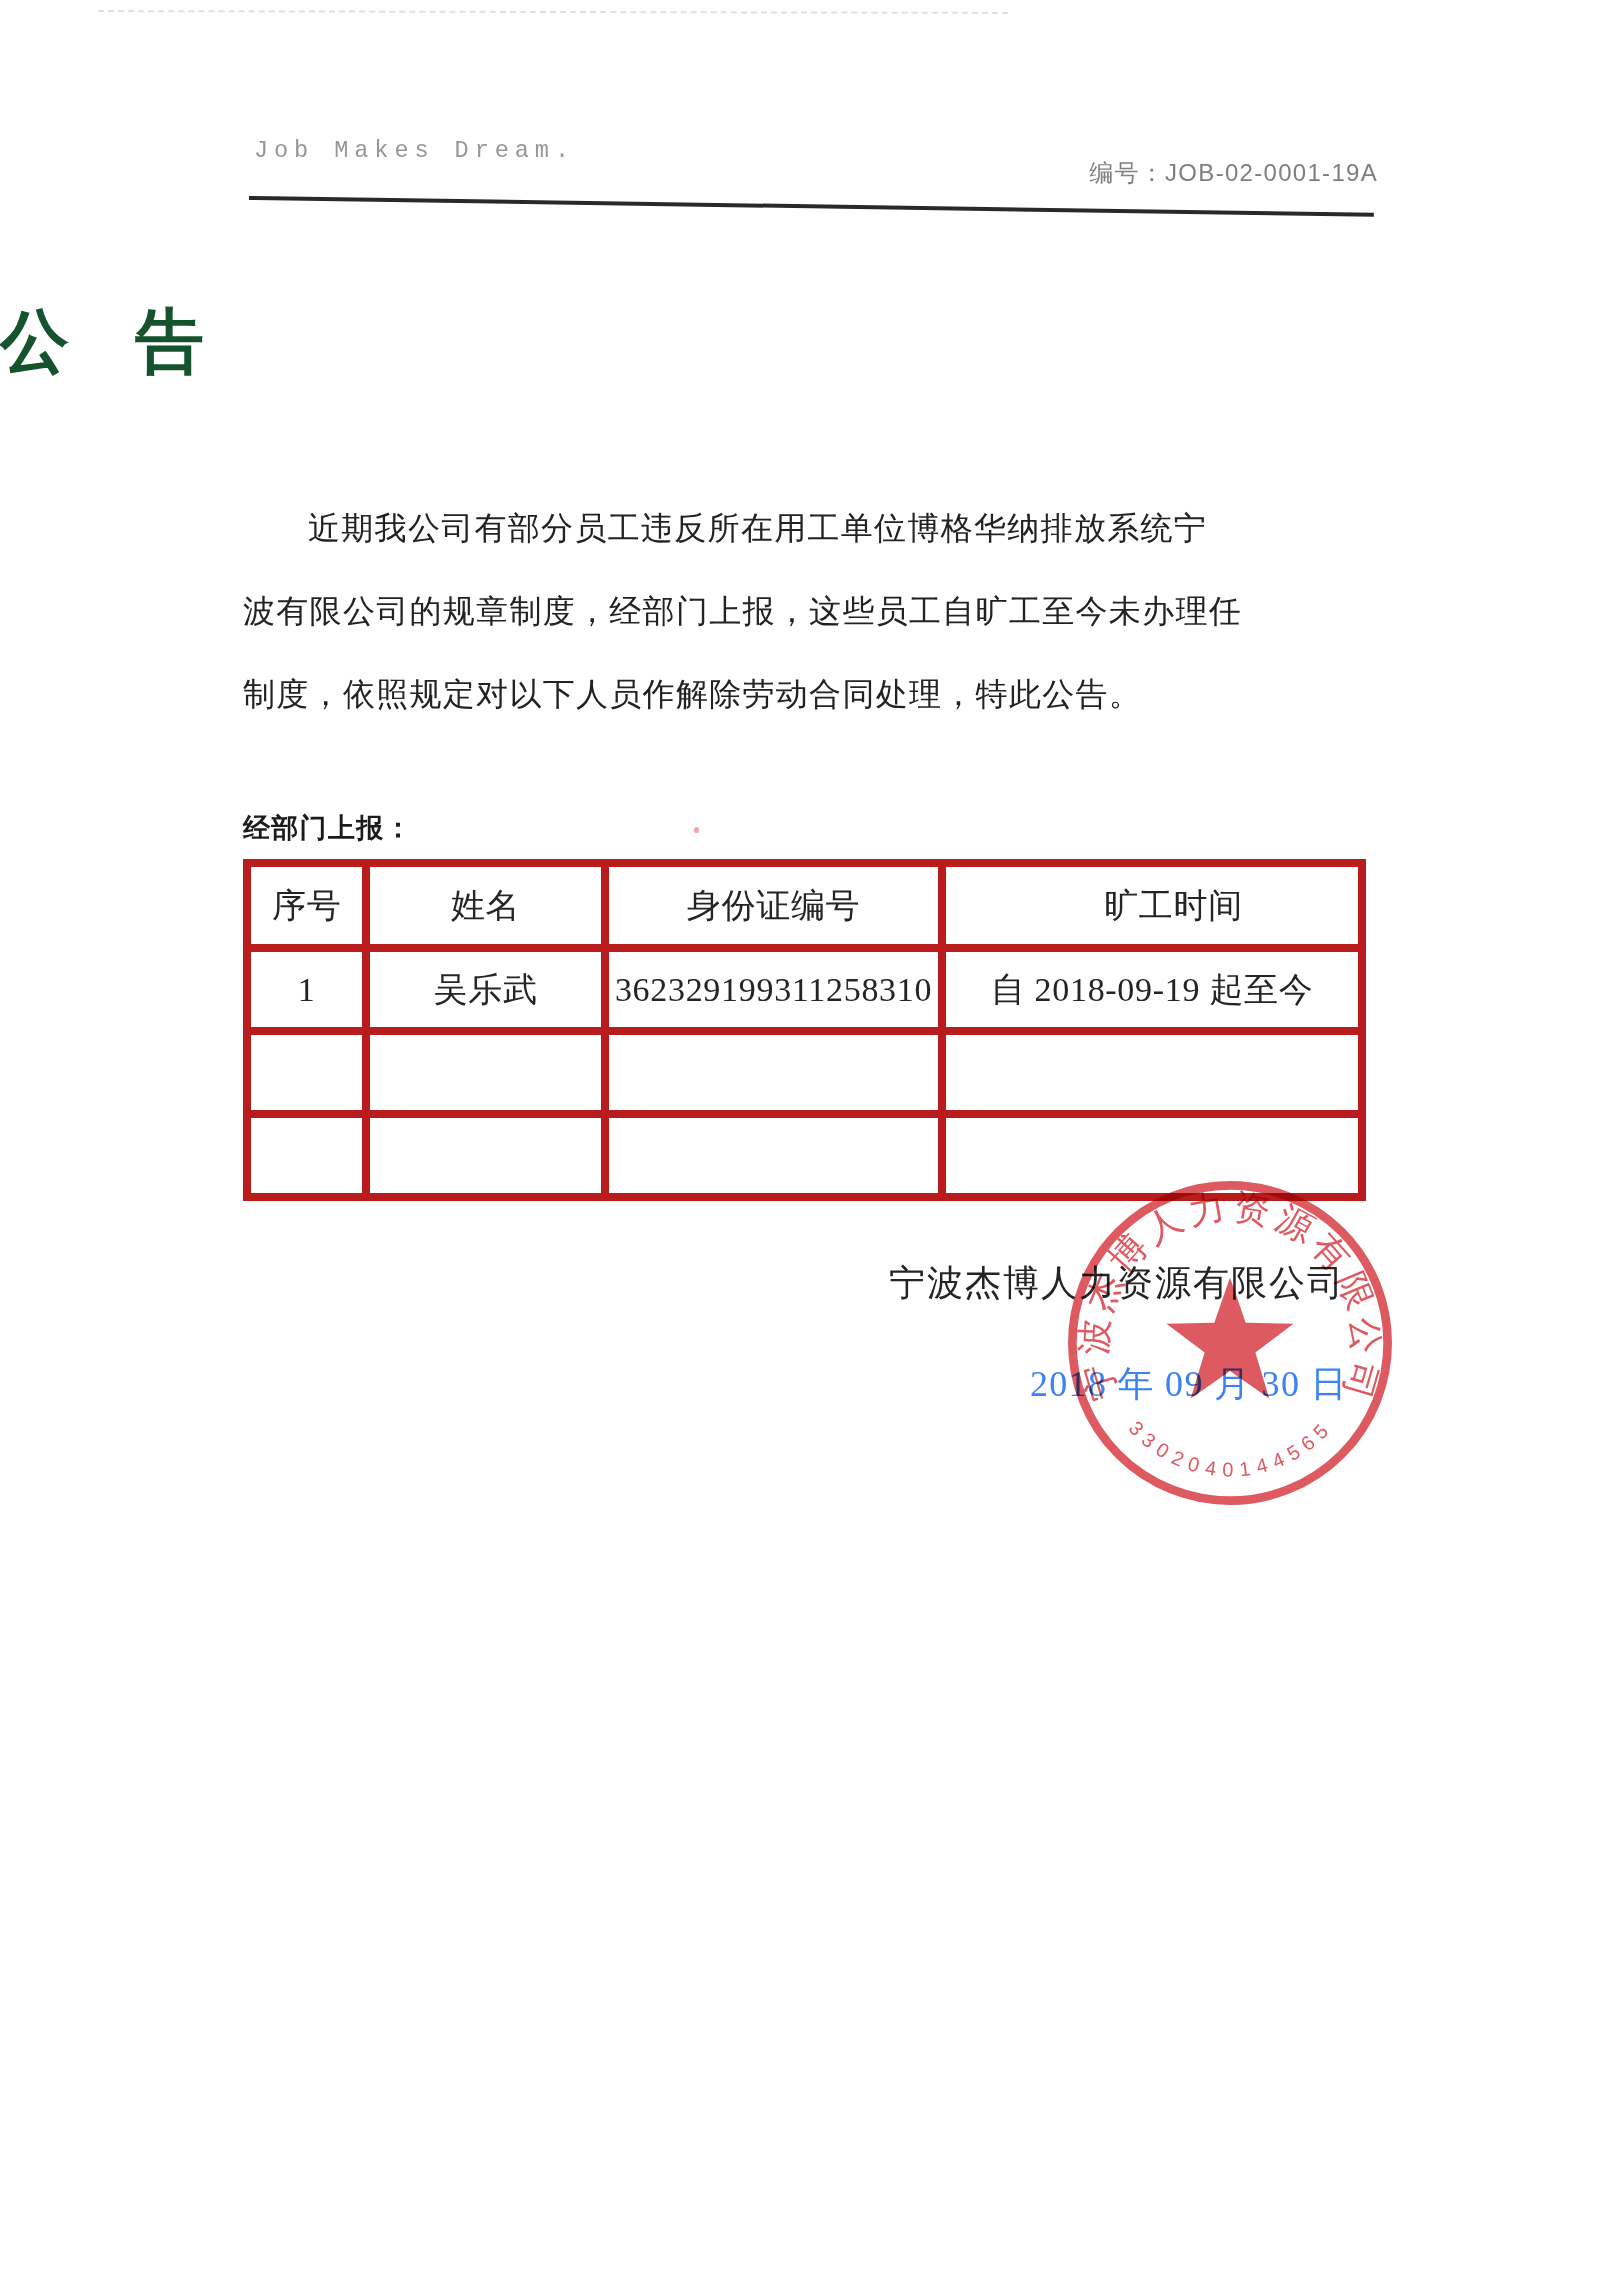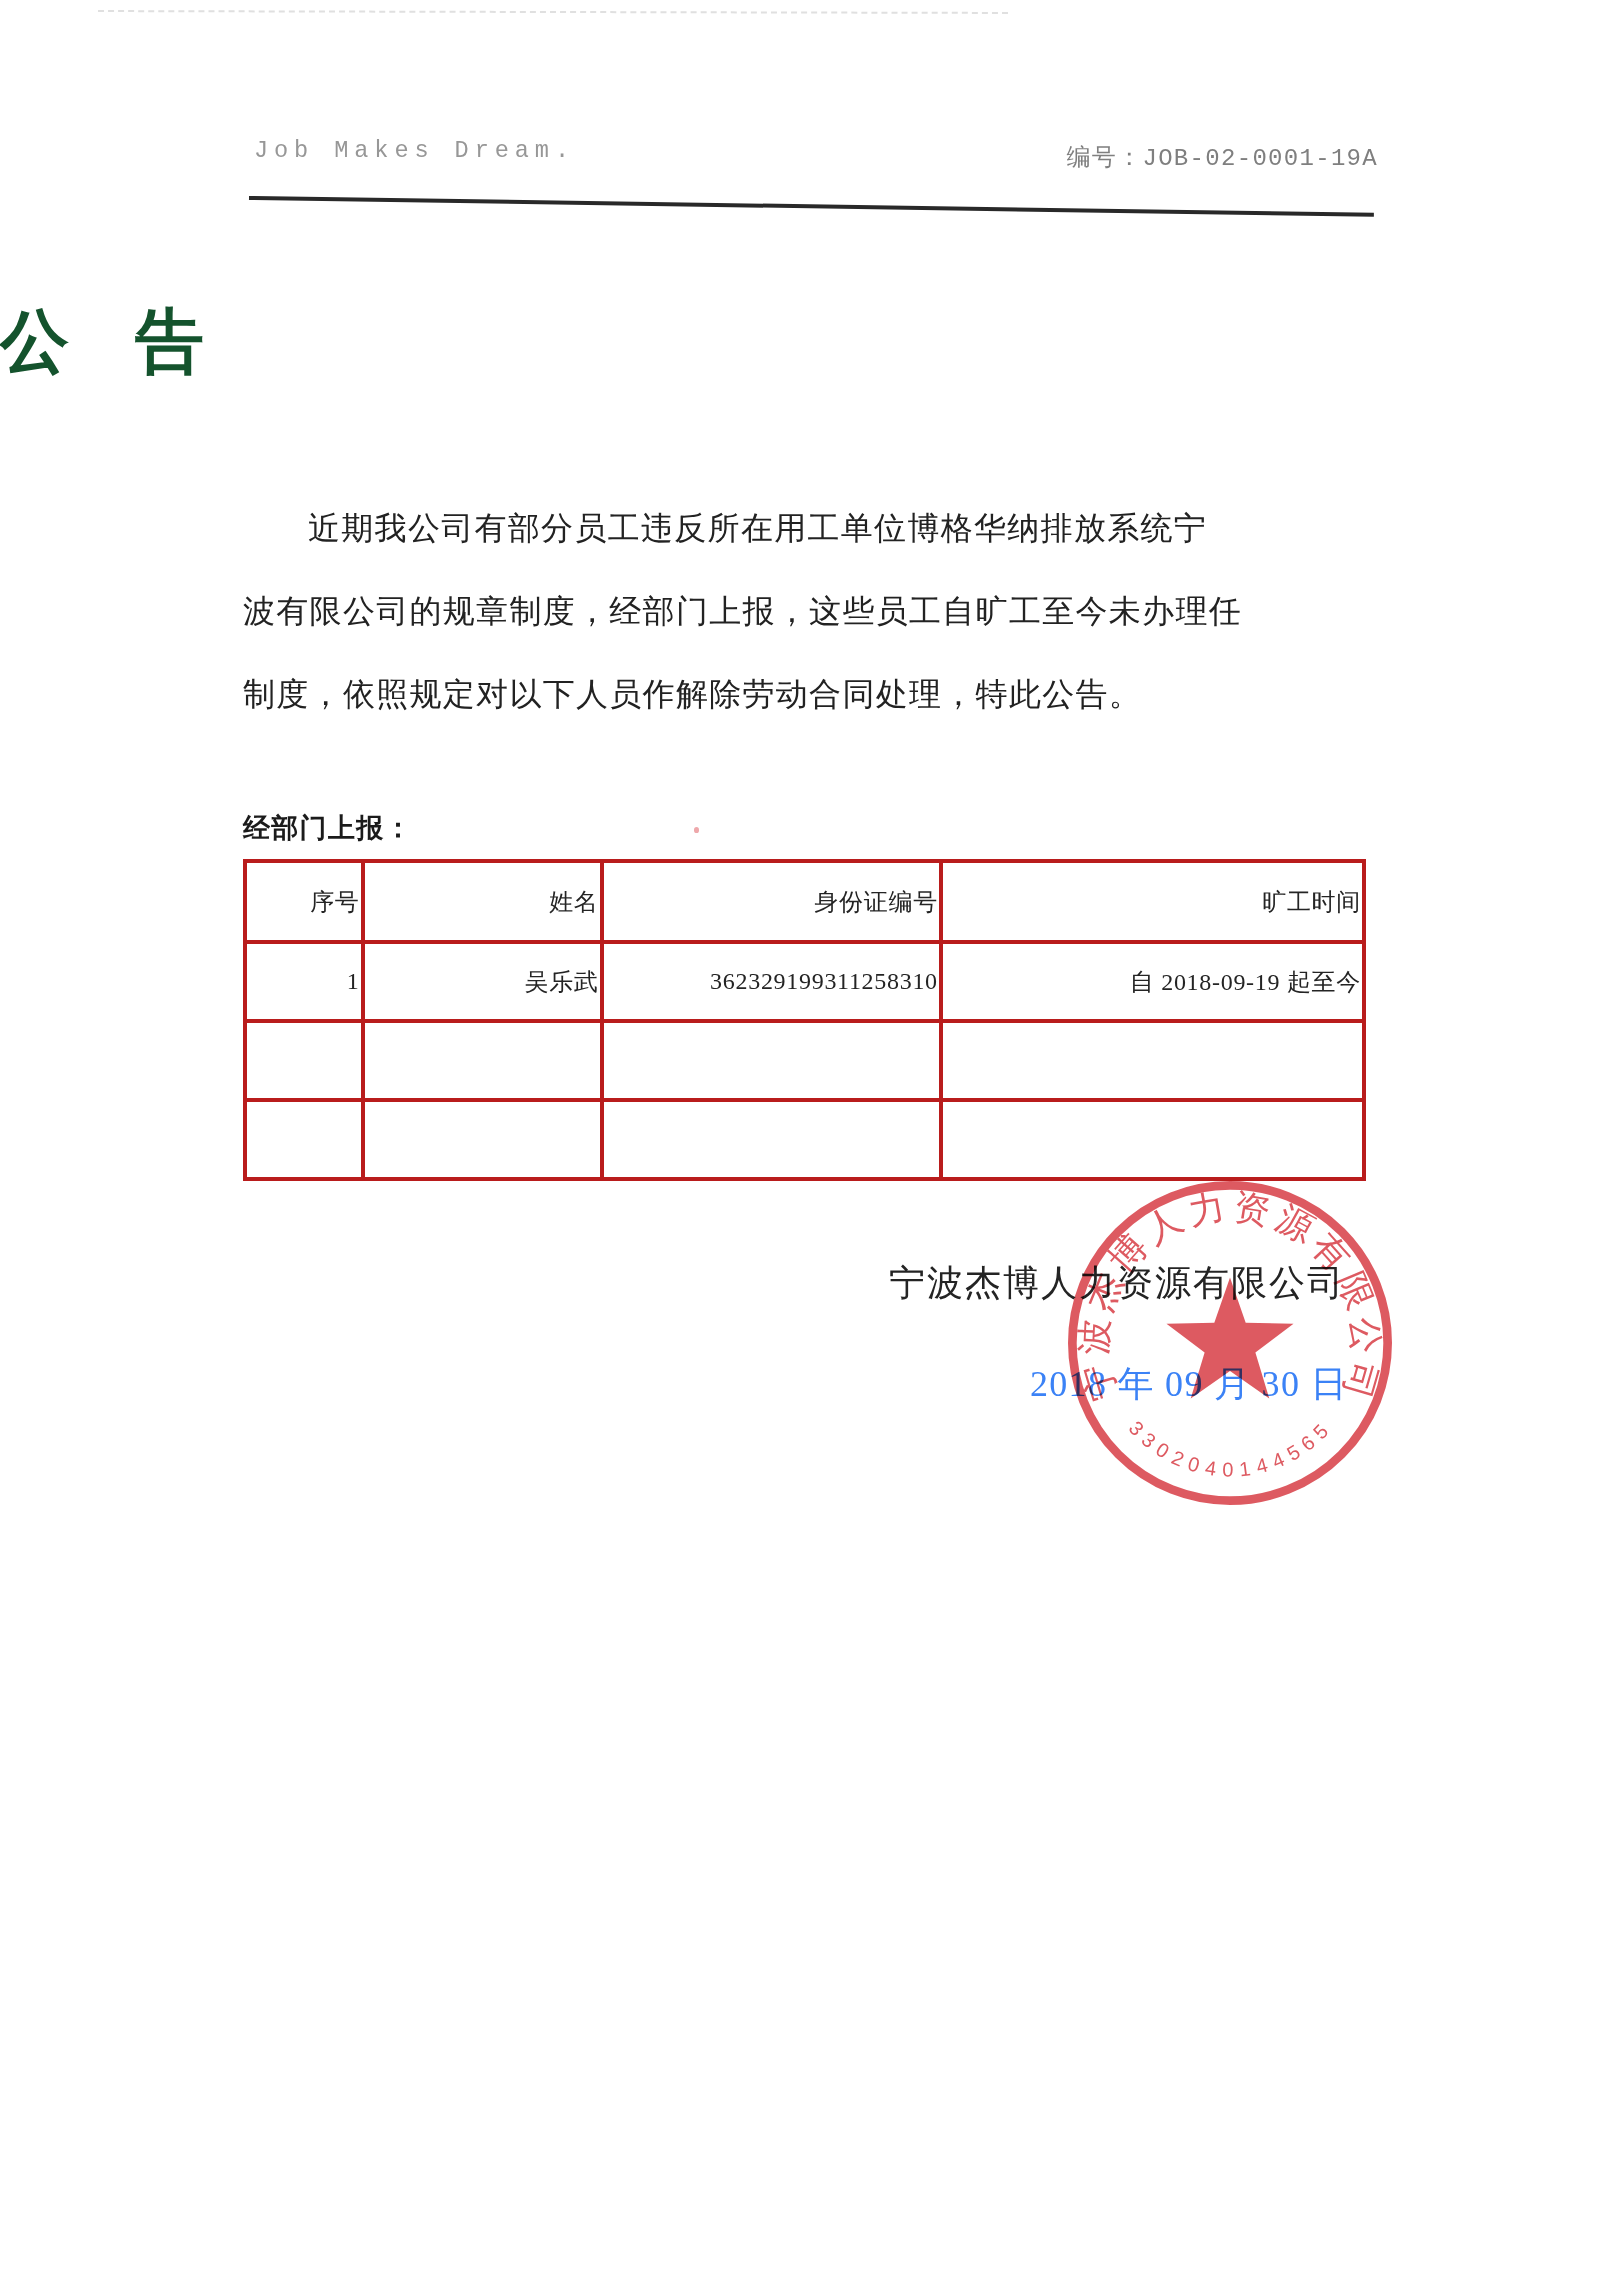--- a/index.html
+++ b/index.html
@@ -16,22 +16,22 @@
   .red-speck {
     position:absolute; left:694px; top:827px; width:5.2px; height:5.9px;
     background:#e06066; border-radius:50%; opacity:0.55;
   }
   .slogan {
     position:absolute; left:254px; top:137px;
     font-family:"Liberation Mono","DejaVu Sans Mono",monospace;
     font-size:23.6px; color:#979797; letter-spacing:5.9px; white-space:nowrap;
   }
   .docno {
-    position:absolute; top:141px; right:245px;
-    font-family:Liberation Mono, monospace;
+    position:absolute; top:157px; right:245px;
+    font-family:Liberation Sans, sans-serif;
     font-size:24px; color:#7f7f7f; letter-spacing:1.3px; white-space:nowrap;
   }
   .rule {
     position:absolute; left:249px; top:196px; width:1125px; height:3.9px;
     background:#292929; transform:rotate(0.85deg); transform-origin:left center;
   }
   .title {
     position:absolute; left:0; top:296px; width:1469px; text-align:left;
     font-size:69px; font-weight:bold; letter-spacing:7.9px; word-spacing:33px;
     color:#14532d; white-space:nowrap;
@@ -46,22 +46,22 @@
     position:absolute; left:243px; top:810px;
     font-family:"Liberation Sans","DejaVu Sans",sans-serif;
     font-size:27px; font-weight:bold; letter-spacing:1.3px; color:#1b1b1b;
   }
   table.roster {
     position:absolute; left:243px; top:859px; width:1123px;
     border-collapse:collapse; table-layout:fixed;
     border:3.3px solid #2d2d2d;
   }
   table.roster td {
-    border:4px solid #b91c1c; text-align:right; vertical-align:middle;
-    font-size:24px; color:#242424; letter-spacing:0.7px;
+    border:8px solid #b91c1c; text-align:center; vertical-align:middle;
+    font-size:34px; color:#242424; letter-spacing:0.7px;
     overflow:hidden; white-space:nowrap;
   }
   tr.hdr  td { height:75px; }
   tr.data td { height:73px; }
   .col-idx  { width:10.6%; }
   .col-name { width:22.1%; }
   .col-id   { width:31.6%; }
   .col-time { width:35.7%;padding-left:44px; }
   .sig-company {
     position:absolute; left:889px; top:1259px; font-size:36px;

